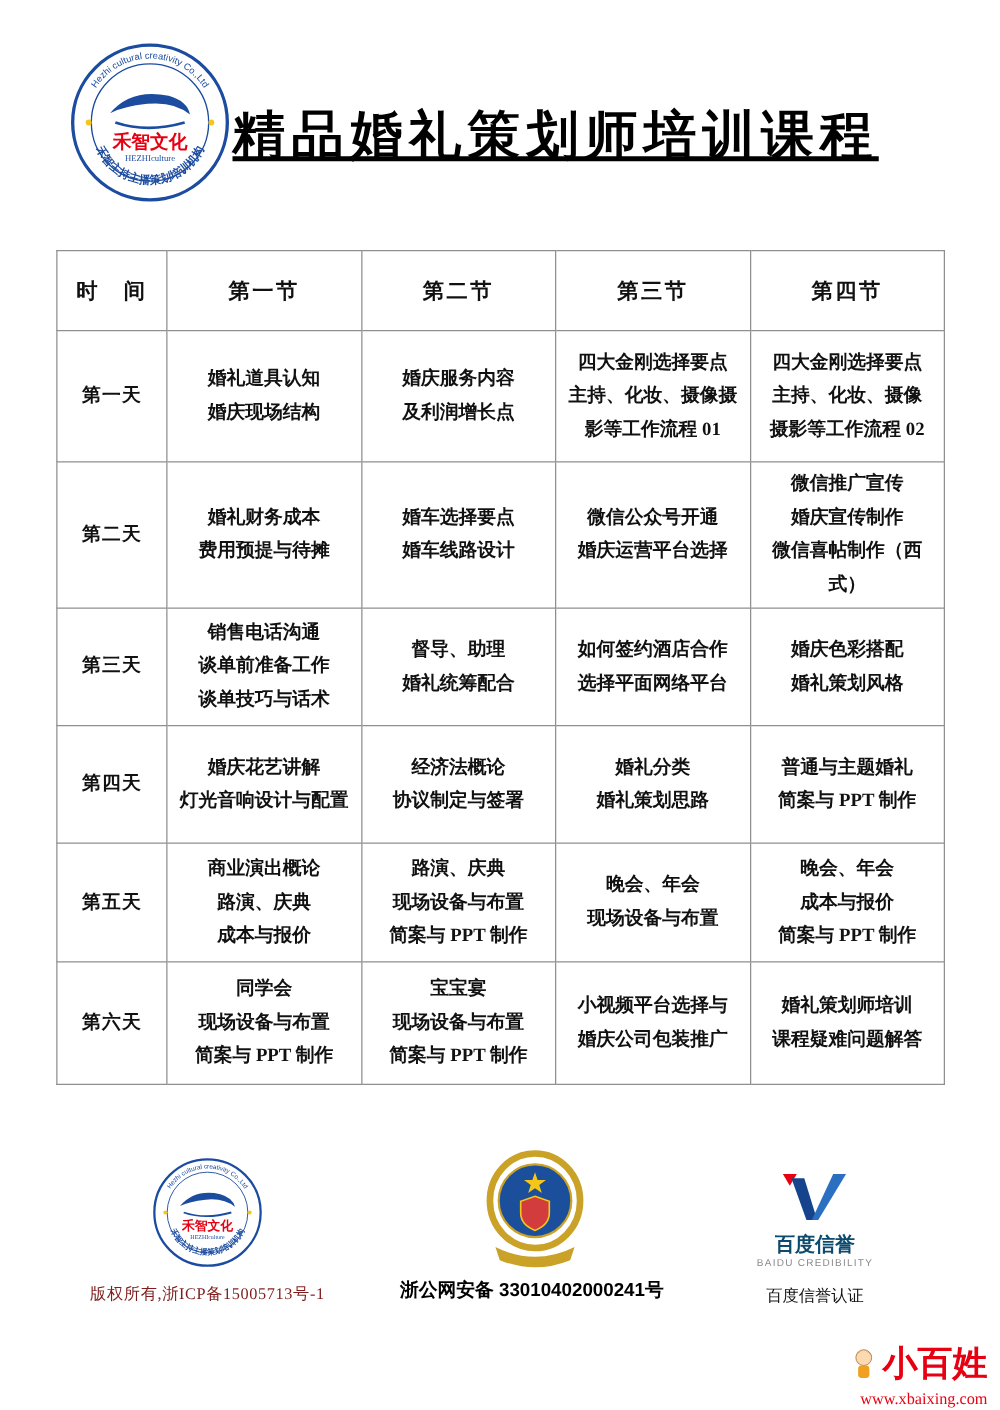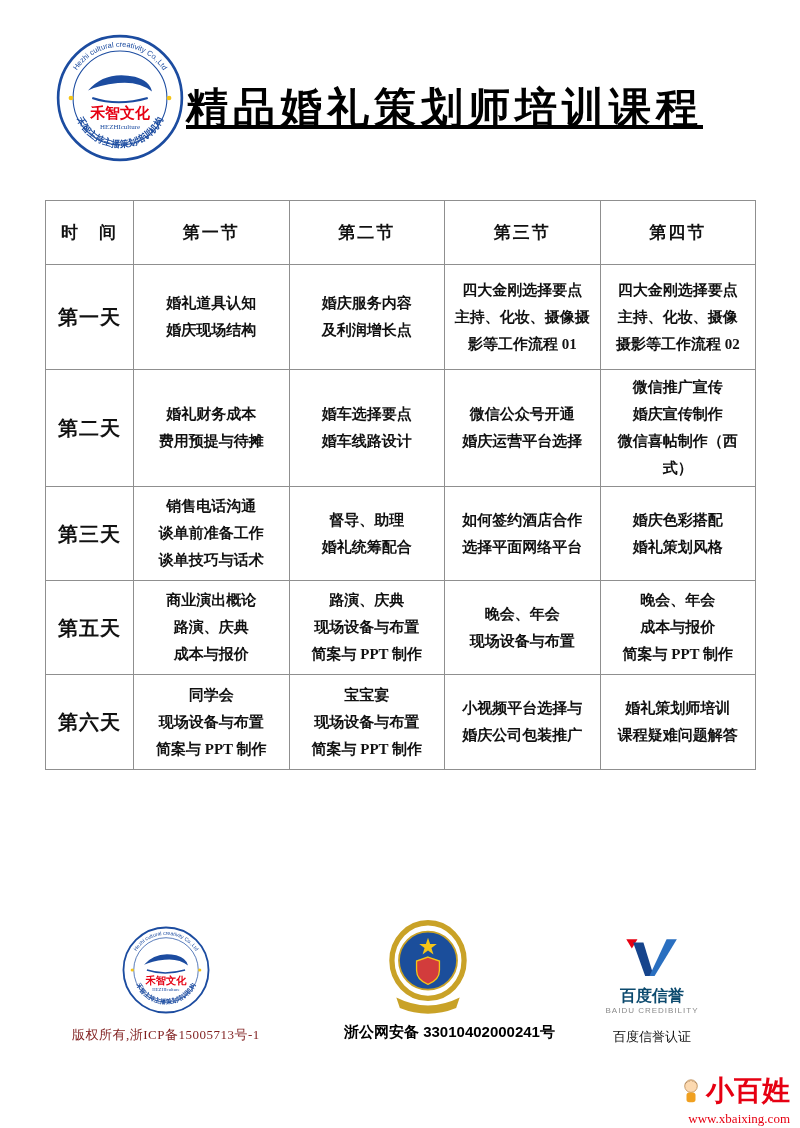--- a/index.html
+++ b/index.html
@@ -25,21 +25,21 @@
   .course-table th, .course-table td {
     border:1px solid #8f8f8f; text-align:center; vertical-align:middle;
     color:#111; padding:4px 4px;
   }
   .course-table th {
     height:64px; font-size:17px; font-weight:bold; letter-spacing:2px;
   }
   .course-table td {
     font-size:15px; line-height:1.8; white-space:pre-line; font-weight:bold;
   }
-  .course-table td.time-cell { font-size:20px; letter-spacing:1px; }
+  .course-table td.time-cell { font-size:15px; letter-spacing:1px; }
   .course-table tbody tr:nth-child(1){ height:105px; }
   .course-table tbody tr:nth-child(2){ height:92px; }
   .course-table tbody tr:nth-child(3){ height:94px; }
   .course-table tbody tr:nth-child(4){ height:94px; }
   .course-table tbody tr:nth-child(5){ height:95px; }
   .course-table tbody tr:nth-child(6){ height:98px; }
 
   
   .footer-logo   { position:absolute; top:926px; left:122px; width:88px; height:88px; }
   .police-badge  { position:absolute; top:920px; left:384px; width:88px; height:97px; }
@@ -51,21 +51,21 @@
   .baidu-en {
     position:absolute; top:1006px; left:598px; width:108px; text-align:center;
     font-family:"Liberation Sans", sans-serif; font-size:8px; letter-spacing:1px; color:#8a8a8a;
   }
   .copyright {
     position:absolute; top:1026px; left:72px;
     font-size:13px; color:#7f1d1d; letter-spacing:0.5px;
   }
   .police-text {
     position:absolute; top:1023px; left:320px;
-    font-family:"Liberation Sans", sans-serif; font-weight:bold; font-size:15px; color:#000;margin-left:24px;
+    font-family:"Liberation Sans", sans-serif; font-weight:bold; font-size:15px; color:#000;
   }
   .baidu-cert {
     position:absolute; top:1028px; left:596px; width:112px; text-align:center;
     font-size:13px; color:#111;
   }
 
   
   .watermark { position:absolute; top:1072px; right:10px; text-align:right; }
   .wm-top { display:flex; align-items:center; justify-content:flex-end; gap:4px; }
   .wm-icon { width:22px; height:27px; }
@@ -150,20 +150,31 @@
 谈单前准备工作
 谈单技巧与话术</td>
       <td>督导、助理
 婚礼统筹配合</td>
       <td>如何签约酒店合作
 选择平面网络平台</td>
       <td>婚庆色彩搭配
 婚礼策划风格</td>
     </tr>
     <tr>
+      <td class="time-cell">第四天</td>
+      <td>婚庆花艺讲解
+灯光音响设计与配置</td>
+      <td>经济法概论
+协议制定与签署</td>
+      <td>婚礼分类
+婚礼策划思路</td>
+      <td>普通与主题婚礼
+简案与 PPT 制作</td>
+    </tr>
+    <tr>
       <td class="time-cell">第五天</td>
       <td>商业演出概论
 路演、庆典
 成本与报价</td>
       <td>路演、庆典
 现场设备与布置
 简案与 PPT 制作</td>
       <td>晚会、年会
 现场设备与布置</td>
       <td>晚会、年会

